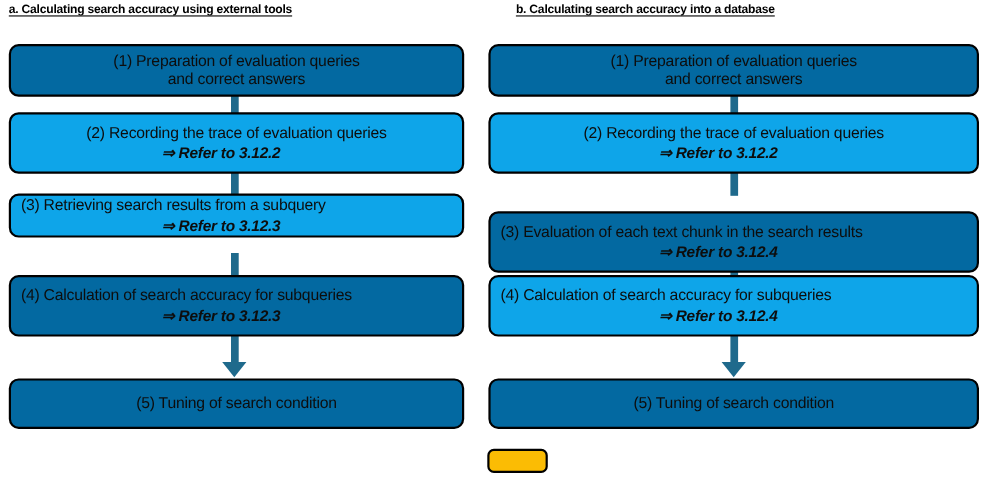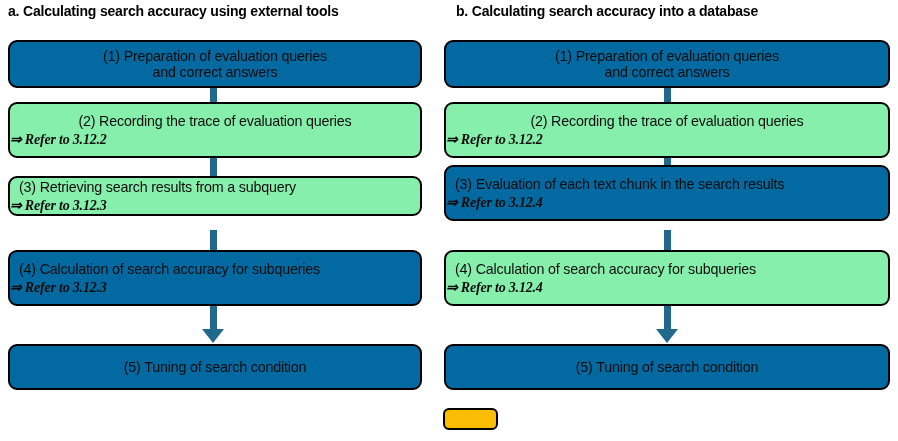--- a/index.html
+++ b/index.html
@@ -11,50 +11,51 @@
     width: 898px;
     height: 441px;
     position: relative;
     font-family: "Liberation Sans", sans-serif;
     color: #0d0d0d;
     overflow: hidden;
   }
   .panel-title {
     position: absolute;
     top: 3px;
-    font-size: 14px;
+    font-size: 11px;
     font-weight: 600;
     letter-spacing: -0.2px;
+    text-decoration: underline;
     text-underline-offset: 2px;
     white-space: nowrap;
     color: #000000;
     text-align: right;
   }
   #title-a { left: 8px; }
-  #title-b { left: 456px; }
+  #title-b { left: 469px; }
 
   .flow-box {
     position: absolute;
     box-sizing: border-box;
     border: 2.2px solid #000000;
     border-radius: 9px;
     display: flex;
     flex-direction: column;
     justify-content: center;
     font-size: 14.3px;
     letter-spacing: -0.2px;
     color: #0d0d0d;
     z-index: 3;
   }
   .flow-box.gray  { background: #0369a1; }
-  .flow-box.amber { background: #86efac; }
+  .flow-box.amber { background: #0ea5e9; }
 
   .line-center { text-align: center; }
   .line-left   { text-align: left; padding-left: 9px; }
-  .line-right  { text-align: left; padding-right: 28px; font-family: Liberation Serif, serif; }
+  .line-right  { text-align: center; padding-right: 28px; }
 
   .refer {
     font-style: italic;
     font-weight: bold;
     font-size: 14px;
     margin-top: 2px;
   }
 
   .connector {
     position: absolute;
@@ -148,21 +149,21 @@
 <div class="flow-box gray" style="left:444px; top:40px; width:446px; height:48px;">
   <div class="line-center">(1) Preparation of evaluation queries</div>
   <div class="line-center">and correct answers</div>
 </div>
 
 <div class="flow-box amber" style="left:444px; top:102px; width:446px; height:56px;">
   <div class="line-center">(2) Recording the trace of evaluation queries</div>
   <div class="line-right refer">⇒ Refer to 3.12.2</div>
 </div>
 
-<div class="flow-box gray" style="left:444px; top:165px; width:446px; height:56px;">
+<div class="flow-box gray" style="left:444px; top:192px; width:446px; height:56px;">
   <div class="line-left">(3) Evaluation of each text chunk  in the search results</div>
   <div class="line-right refer">⇒ Refer to 3.12.4</div>
 </div>
 
 <div class="flow-box amber" style="left:444px; top:250px; width:446px; height:56px;">
   <div class="line-left">(4) Calculation of search accuracy  for subqueries</div>
   <div class="line-right refer">⇒ Refer to 3.12.4</div>
 </div>
 
 <div class="flow-box gray" style="left:444px; top:344px; width:446px; height:46px;">

